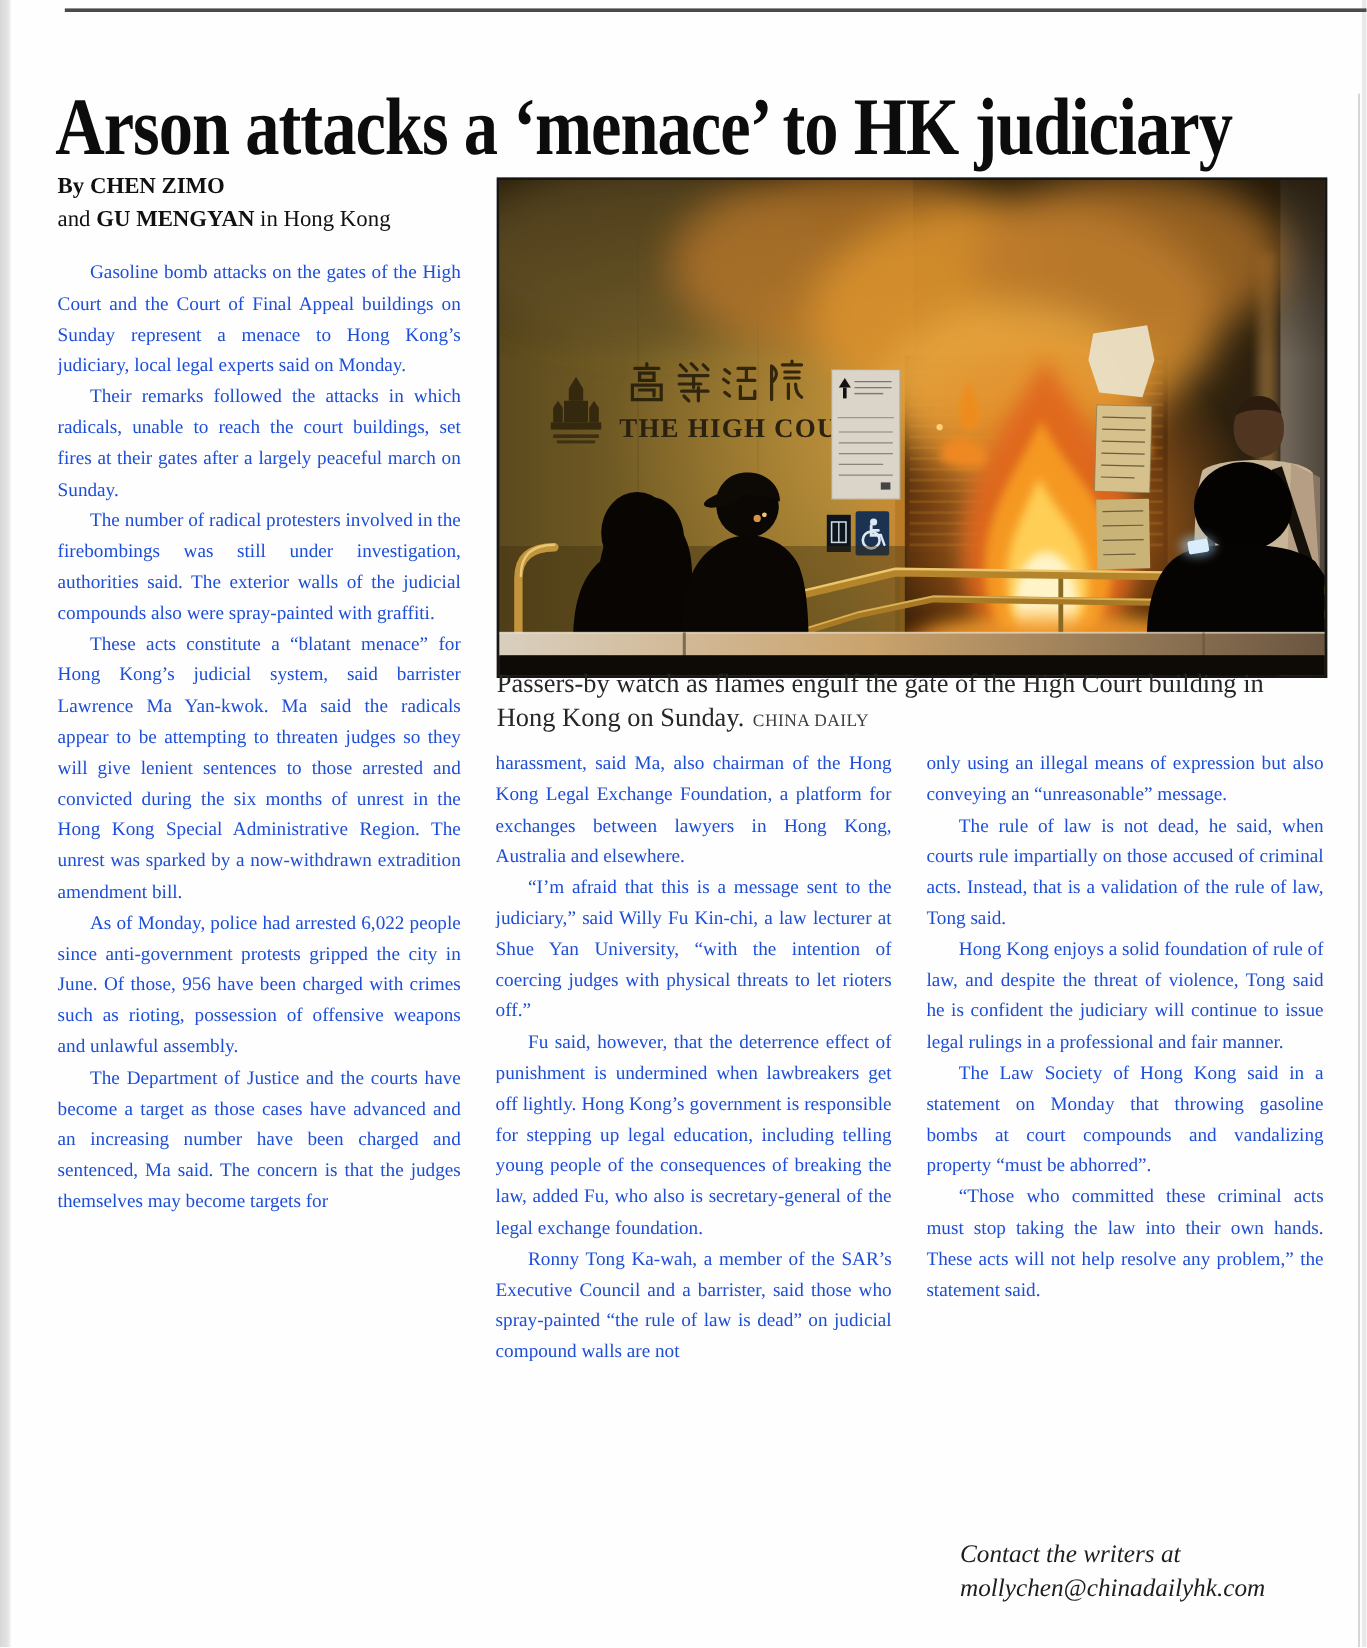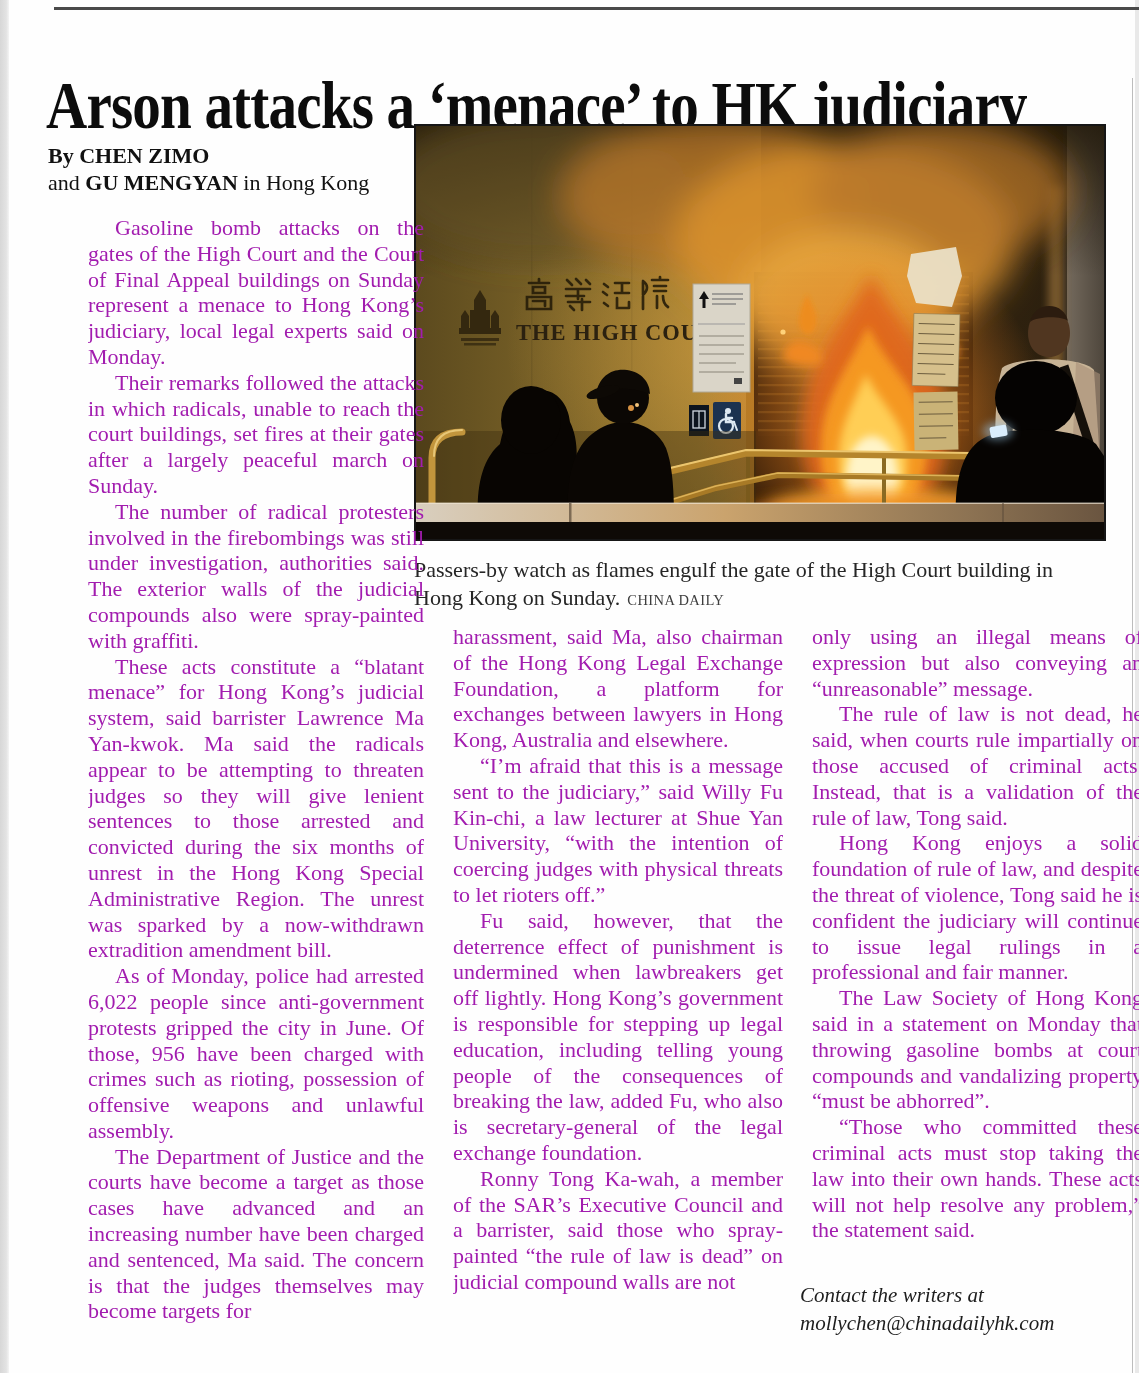--- a/index.html
+++ b/index.html
@@ -7,31 +7,31 @@
         font-family:"Liberation Serif","DejaVu Serif",serif;color:#1b1b1b;}
   .edge-left{position:absolute;left:0;top:0;width:9px;height:1373px;
              background:linear-gradient(90deg,#d7d7d7,#e3e3e3 70%,#f4f4f4);}
   .edge-right-band{position:absolute;right:0;top:0;width:4px;height:1373px;background:#e9e9e9;}
   .rule-top{position:absolute;left:54px;top:7px;width:1085px;height:3px;background:#4a4a4a;}
   .rule-right{position:absolute;left:1132px;top:78px;width:1px;height:1295px;background:#bcbcbc;}
 
   .headline{position:absolute;left:46px;top:20px;font-size:68px;font-weight:bold;
             letter-spacing:-1px;color:#0c0c0c;white-space:nowrap;
             transform:scaleX(.84);transform-origin:0 0;}
-  .byline{position:absolute;left:48px;top:142px;font-size:22px;line-height:27px;color:#111;}
+  .byline{position:absolute;left:48px;top:142px;font-size:19px;line-height:27px;color:#111;}
   .byline b{font-weight:bold;}
 
-  .col{position:absolute;text-align:justify;font-size:22px;line-height:25.8px;color:#a21caf;margin-left:40px;}
+  .col{position:absolute;text-align:justify;font-size:16px;line-height:25.8px;color:#1d4ed8;}
   .col p{margin:0;text-indent:27px;}
   .col p.cont{text-indent:0;}
   .col1{left:48px;top:215px;width:336px;height:1125px;overflow:hidden;}
   .col2{left:413px;top:624px;width:330px;height:716px;overflow:hidden;}
   .col3{left:772px;top:624px;width:331px;height:635px;overflow:hidden;}
 
-  .photo{position:absolute;left:414px;top:124px;width:688px;height:413px;
+  .photo{position:absolute;left:414px;top:148px;width:688px;height:413px;
          border:2px solid #161616;background:#1a120a;}
   .photo svg{display:block;width:100%;height:100%;}
 
   .caption{position:absolute;left:414px;top:556px;width:648px;font-size:22px;
            line-height:28.4px;color:#262626;}
   .caption .credit{font-family:Liberation Serif, serif;font-size:14.5px;
                    color:#3d3d3d;letter-spacing:.4px;margin-left:7px;}
   .contact{position:absolute;left:772px;top:1282px;width:331px;font-style:italic;
            font-size:21px;line-height:27.5px;color:#1d1d1d;margin-left:28px;}
 </style>

